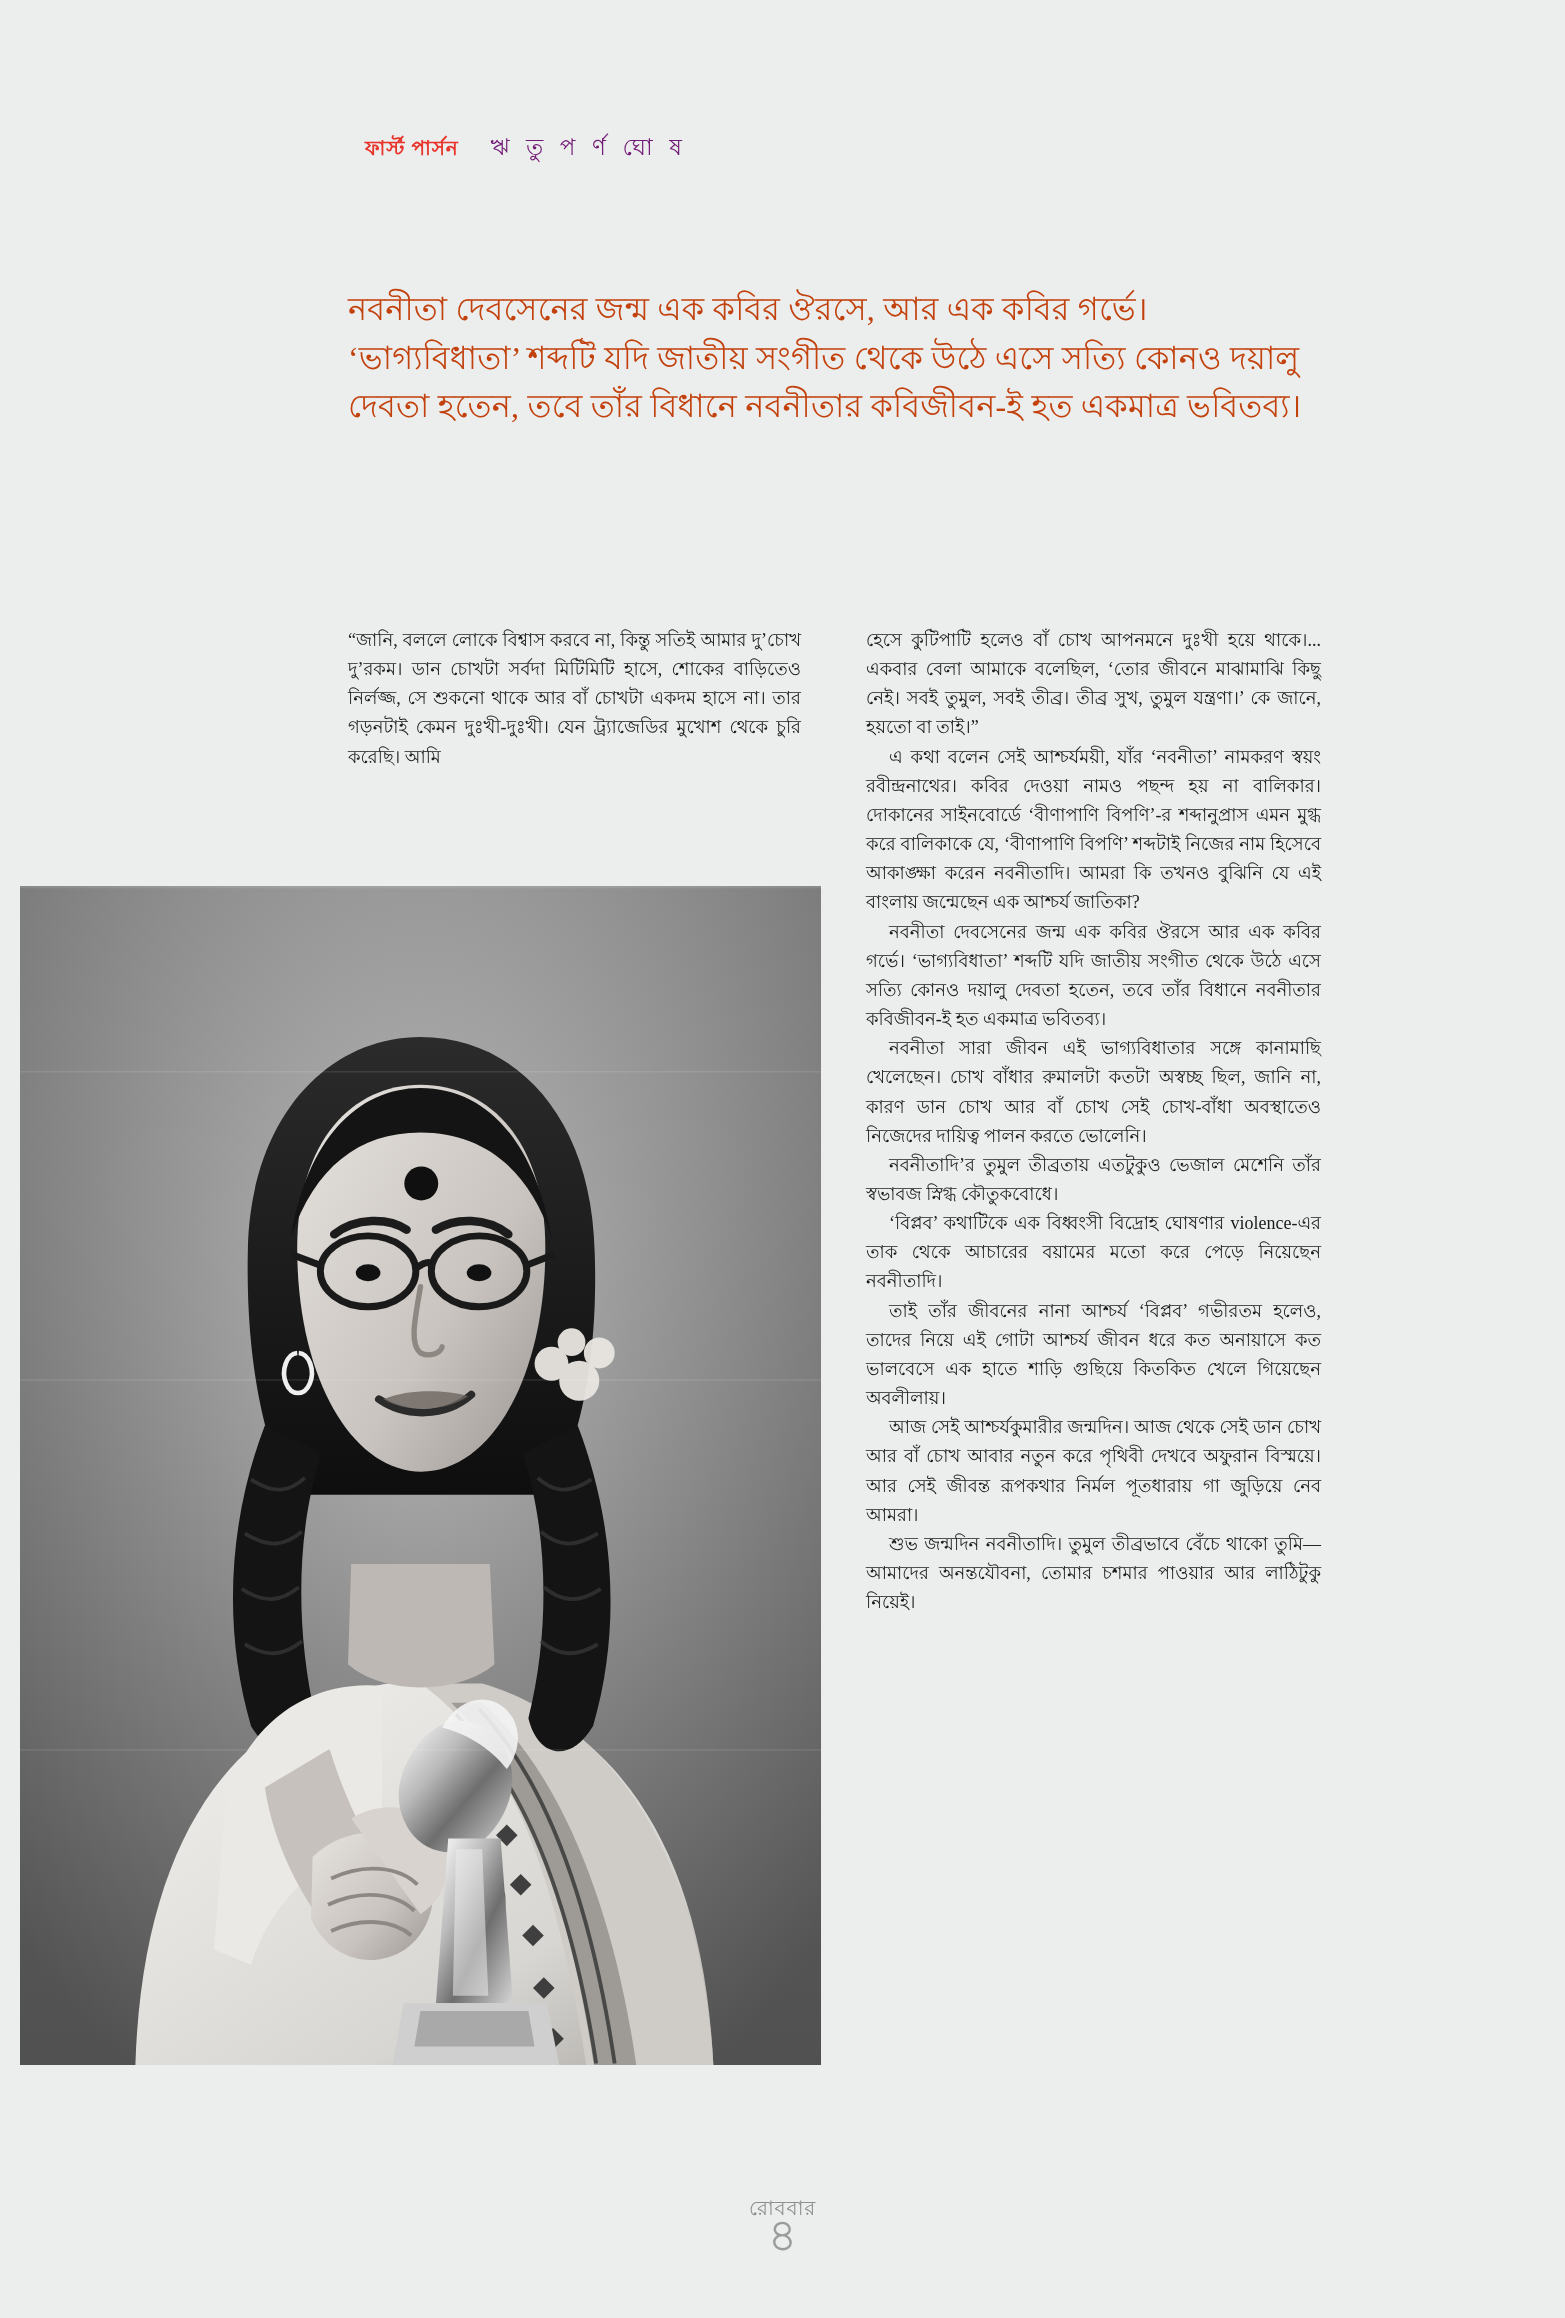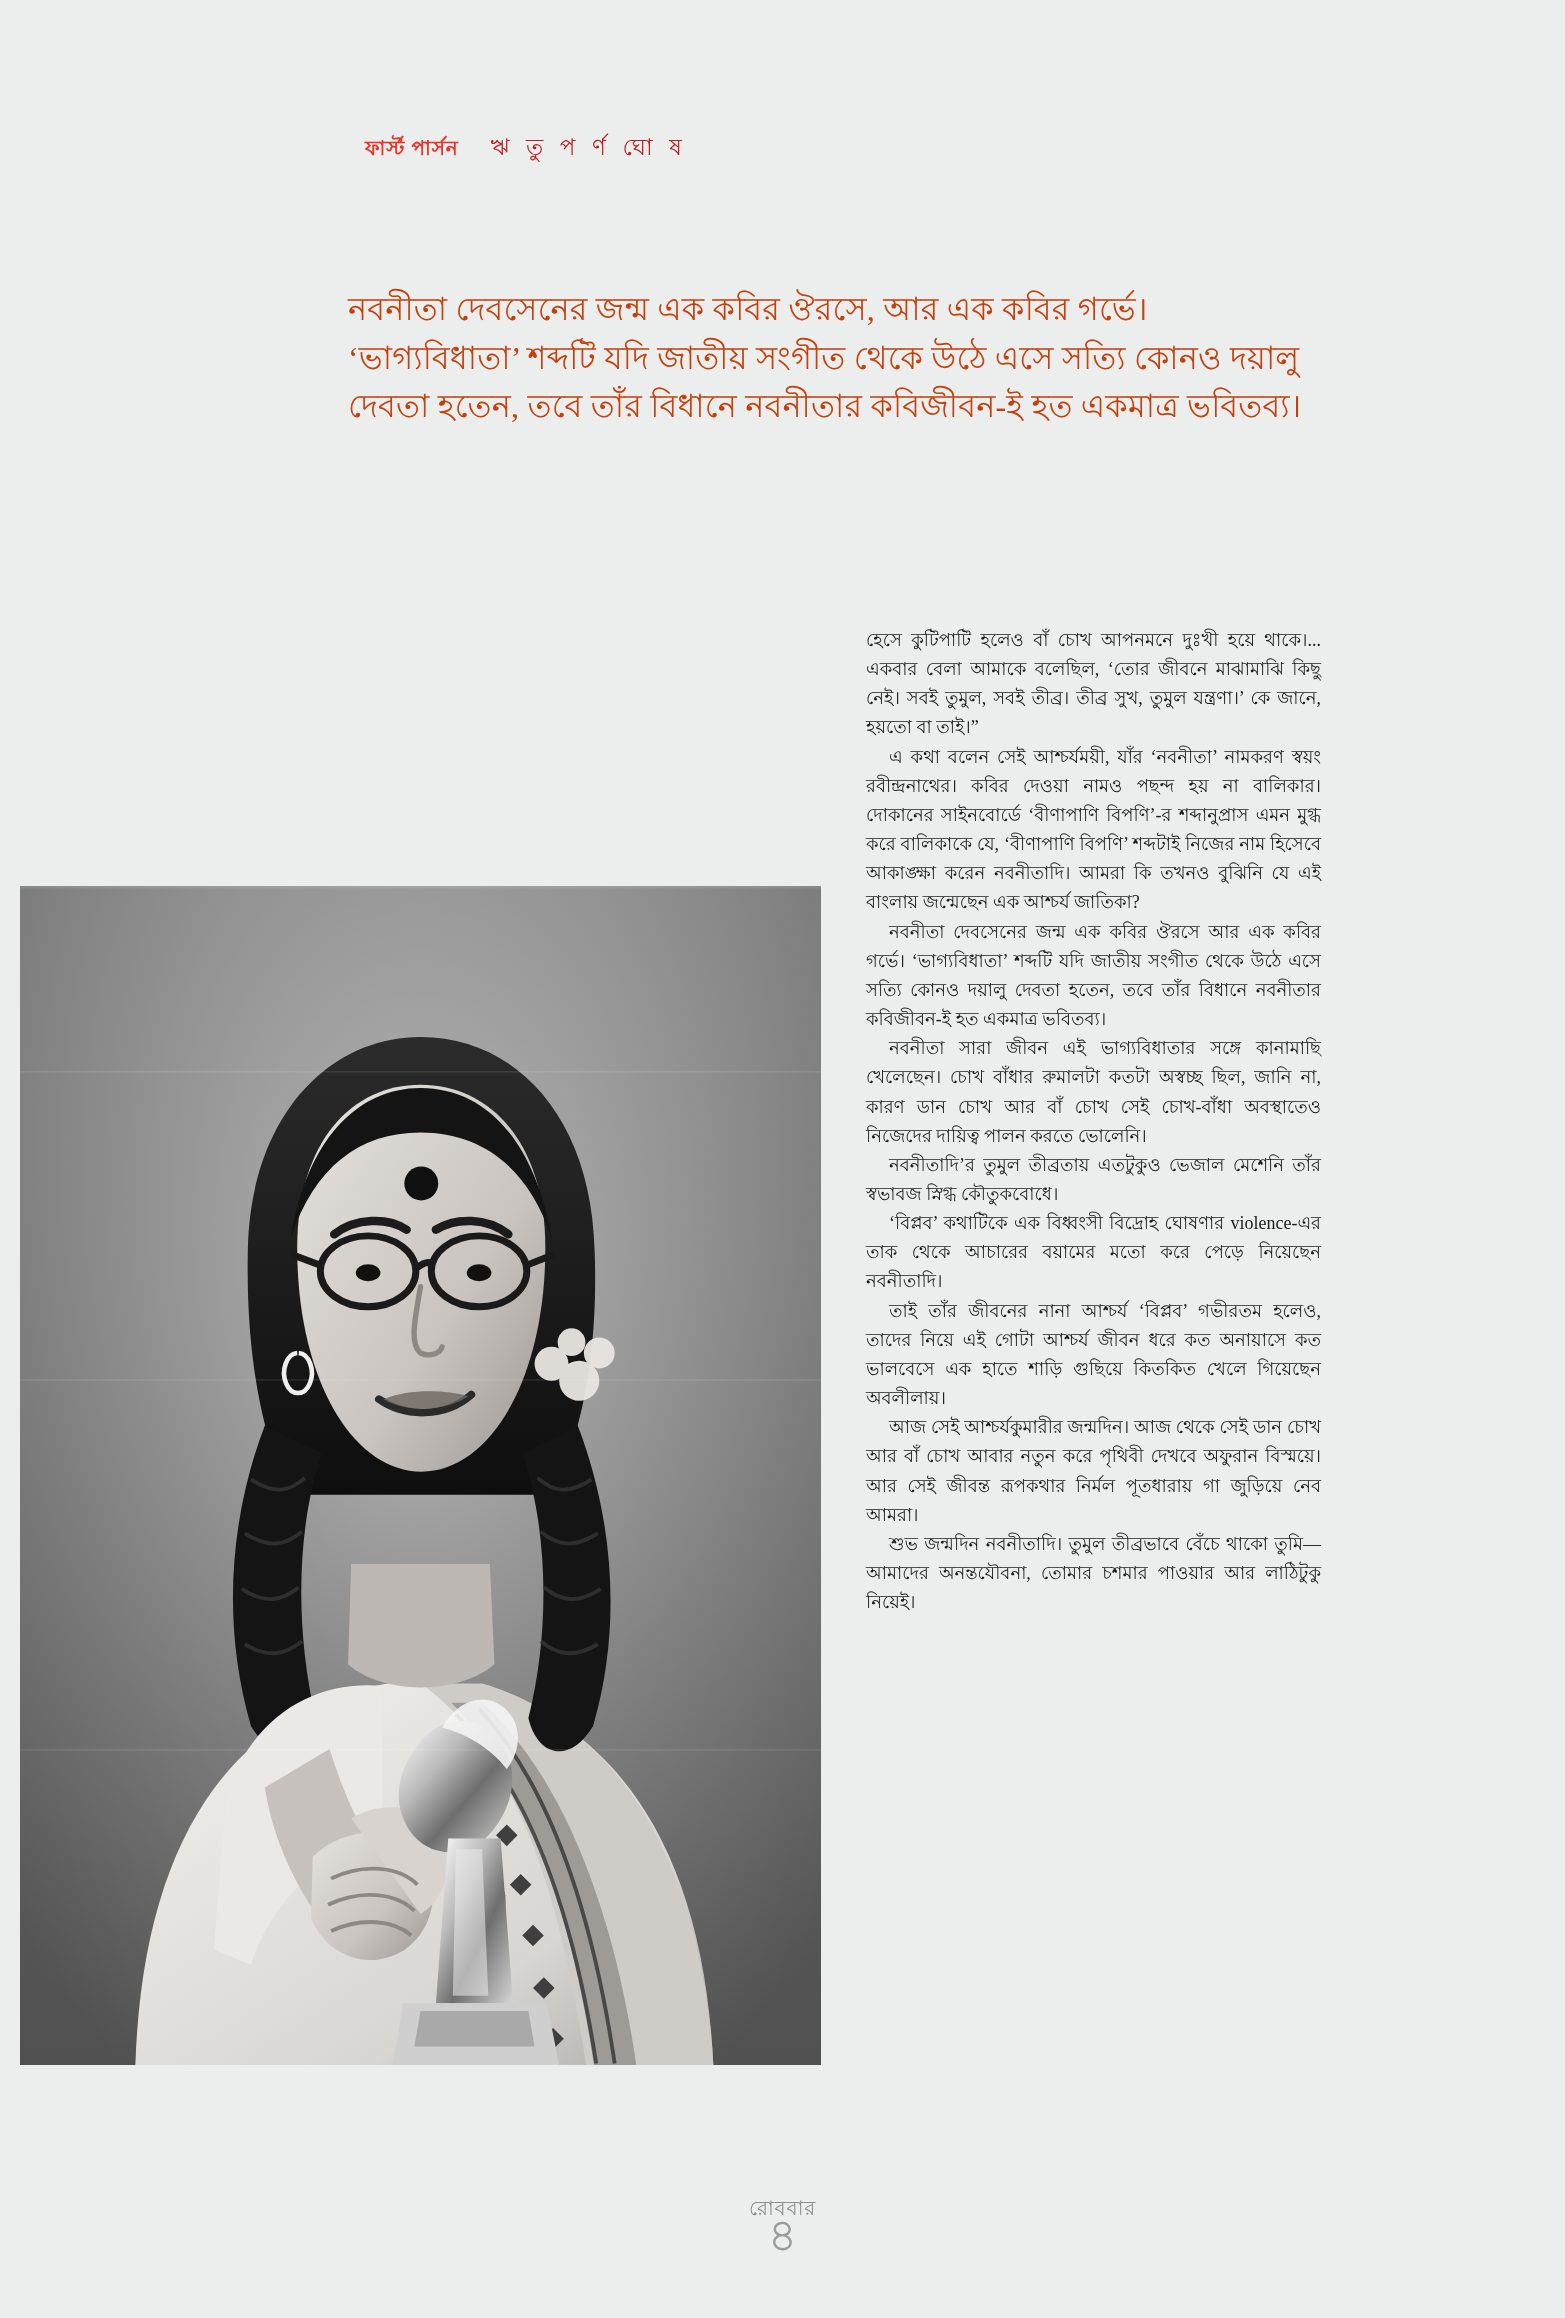--- a/index.html
+++ b/index.html
@@ -28,21 +28,21 @@
     gap: 32px;
   }
   .kicker {
     color: #e8342a;
     font-size: 20px;
     font-weight: bold;
     letter-spacing: 0.8px;
     font-family: "Liberation Sans", sans-serif;
   }
   .byline {
-    color: #b91c1c;
+    color: #701a75;
     font-size: 23px;
     letter-spacing: 5.4px;
     font-family: "Liberation Serif", serif;
   }
   
   .deck {
     position: absolute;
     left: 348px;
     top: 285px;
     width: 967px;
@@ -117,20 +117,23 @@
 
 <div class="page">
 
   <div class="kicker-row">
     <span class="kicker">ফার্স্ট পার্সন</span>
     <span class="byline">ঋ তু প র্ণ   ঘো ষ</span>
   </div>
 
   <div class="deck">নবনীতা দেবসেনের জন্ম এক কবির ঔরসে, আর এক কবির গর্ভে। ‘ভাগ্যবিধাতা’ শব্দটি যদি জাতীয় সংগীত থেকে উঠে এসে সত্যি কোনও দয়ালু দেবতা হতেন, তবে তাঁর বিধানে নবনীতার কবিজীবন-ই হত একমাত্র ভবিতব্য।</div>
 
+  <div class="col col-left">
+    <p>“জানি, বললে লোকে বিশ্বাস করবে না, কিন্তু সতিই আমার দু’চোখ দু’রকম। ডান চোখটা সর্বদা মিটিমিটি হাসে, শোকের বাড়িতেও নির্লজ্জ, সে শুকনো থাকে আর বাঁ চোখটা একদম হাসে না। তার গড়নটাই কেমন দুঃখী-দুঃখী। যেন ট্র্যাজেডির মুখোশ থেকে চুরি করেছি। আমি</p>
+  </div>
 
   <div class="col col-right">
     <p>হেসে কুটিপাটি হলেও বাঁ চোখ আপনমনে দুঃখী হয়ে থাকে।... একবার বেলা আমাকে বলেছিল, ‘তোর জীবনে মাঝামাঝি কিছু নেই। সবই তুমুল, সবই তীব্র। তীব্র সুখ, তুমুল যন্ত্রণা।’ কে জানে, হয়তো বা তাই।”</p>
     <p>এ কথা বলেন সেই আশ্চর্যময়ী, যাঁর ‘নবনীতা’ নামকরণ স্বয়ং রবীন্দ্রনাথের। কবির দেওয়া নামও পছন্দ হয় না বালিকার। দোকানের সাইনবোর্ডে ‘বীণাপাণি বিপণি’-র শব্দানুপ্রাস এমন মুগ্ধ করে বালিকাকে যে, ‘বীণাপাণি বিপণি’ শব্দটাই নিজের নাম হিসেবে আকাঙ্ক্ষা করেন নবনীতাদি। আমরা কি তখনও বুঝিনি যে এই বাংলায় জন্মেছেন এক আশ্চর্য জাতিকা?</p>
     <p>নবনীতা দেবসেনের জন্ম এক কবির ঔরসে আর এক কবির গর্ভে। ‘ভাগ্যবিধাতা’ শব্দটি যদি জাতীয় সংগীত থেকে উঠে এসে সত্যি কোনও দয়ালু দেবতা হতেন, তবে তাঁর বিধানে নবনীতার কবিজীবন-ই হত একমাত্র ভবিতব্য।</p>
     <p>নবনীতা সারা জীবন এই ভাগ্যবিধাতার সঙ্গে কানামাছি খেলেছেন। চোখ বাঁধার রুমালটা কতটা অস্বচ্ছ ছিল, জানি না, কারণ ডান চোখ আর বাঁ চোখ সেই চোখ-বাঁধা অবস্থাতেও নিজেদের দায়িত্ব পালন করতে ভোলেনি।</p>
     <p>নবনীতাদি’র তুমুল তীব্রতায় এতটুকুও ভেজাল মেশেনি তাঁর স্বভাবজ স্নিগ্ধ কৌতুকবোধে।</p>
     <p>‘বিপ্লব’ কথাটিকে এক বিধ্বংসী বিদ্রোহ ঘোষণার violence-এর তাক থেকে আচারের বয়ামের মতো করে পেড়ে নিয়েছেন নবনীতাদি।</p>
     <p>তাই তাঁর জীবনের নানা আশ্চর্য ‘বিপ্লব’ গভীরতম হলেও, তাদের নিয়ে এই গোটা আশ্চর্য জীবন ধরে কত অনায়াসে কত ভালবেসে এক হাতে শাড়ি গুছিয়ে কিতকিত খেলে গিয়েছেন অবলীলায়।</p>
     <p>আজ সেই আশ্চর্যকুমারীর জন্মদিন। আজ থেকে সেই ডান চোখ আর বাঁ চোখ আবার নতুন করে পৃথিবী দেখবে অফুরান বিস্ময়ে। আর সেই জীবন্ত রূপকথার নির্মল পূতধারায় গা জুড়িয়ে নেব আমরা।</p>

